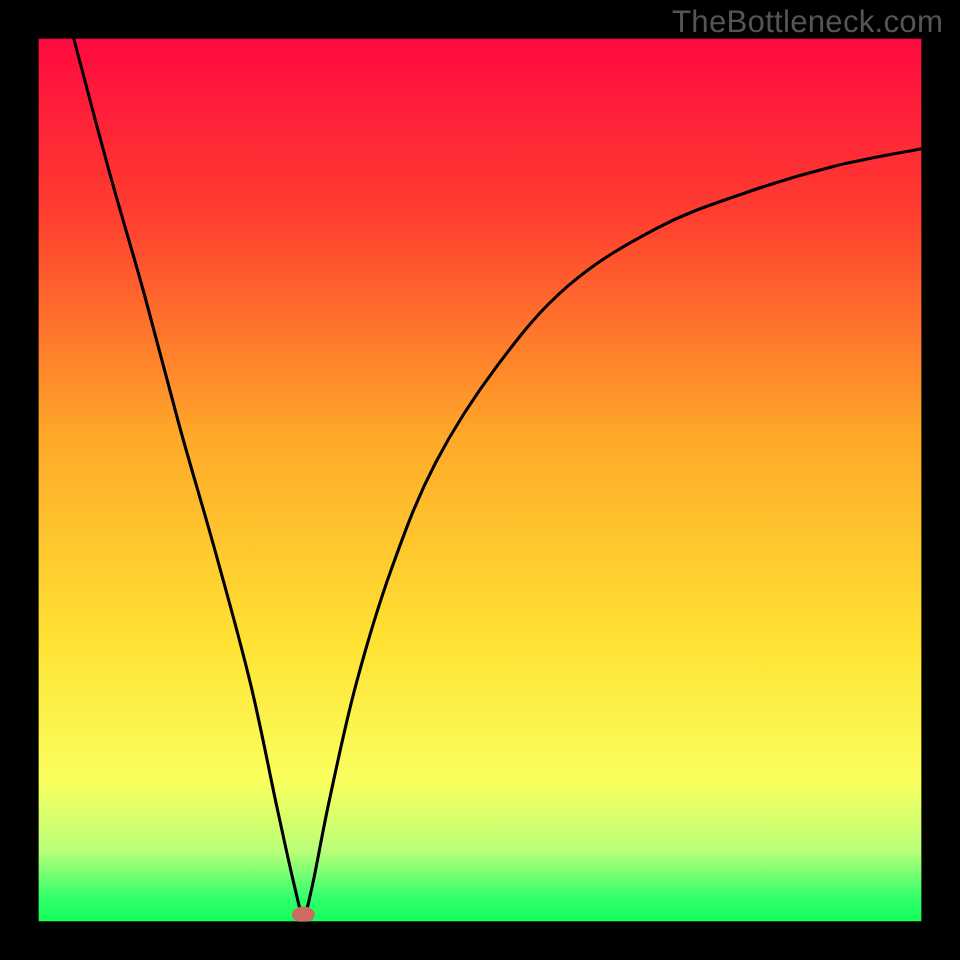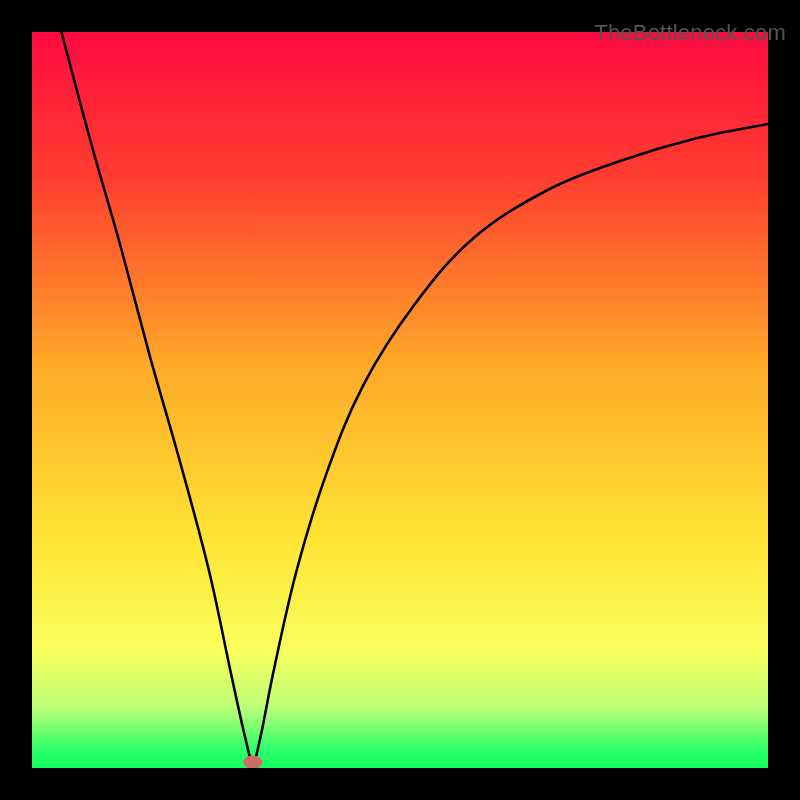--- a/index.html
+++ b/index.html
@@ -11,24 +11,24 @@
     overflow: hidden;
   }
   .outer {
     position: relative;
     width: 800px;
     height: 800px;
     background: #000;
   }
   .watermark {
     position: absolute;
-    top: 20px;
+    top: 3px;
     right: 14px;
     font-family: Arial, Helvetica, sans-serif;
-    font-size: 22px;
+    font-size: 26px;
     color: #555;
     letter-spacing: 0.2px;
     font-weight: normal;
     z-index: 5;
   }
   .plot {
     position: absolute;
     left: 32px;
     top: 32px;
     width: 736px;

